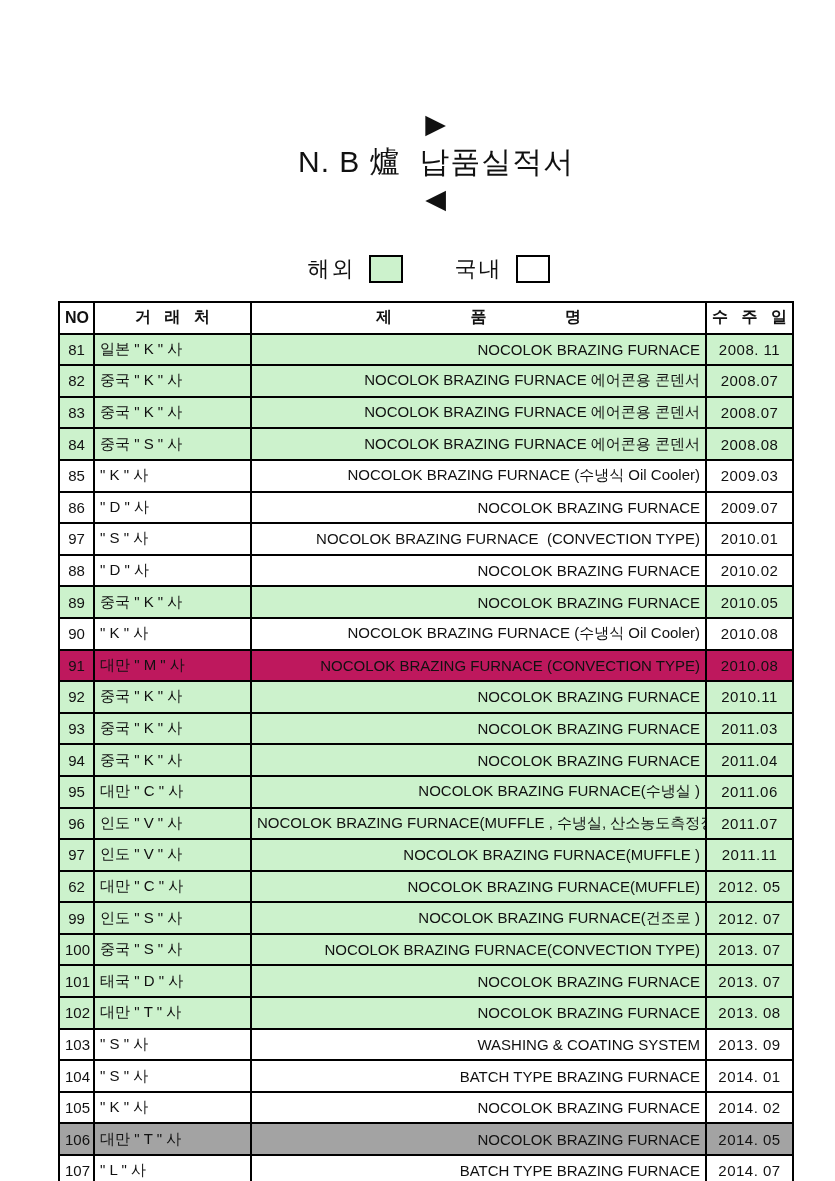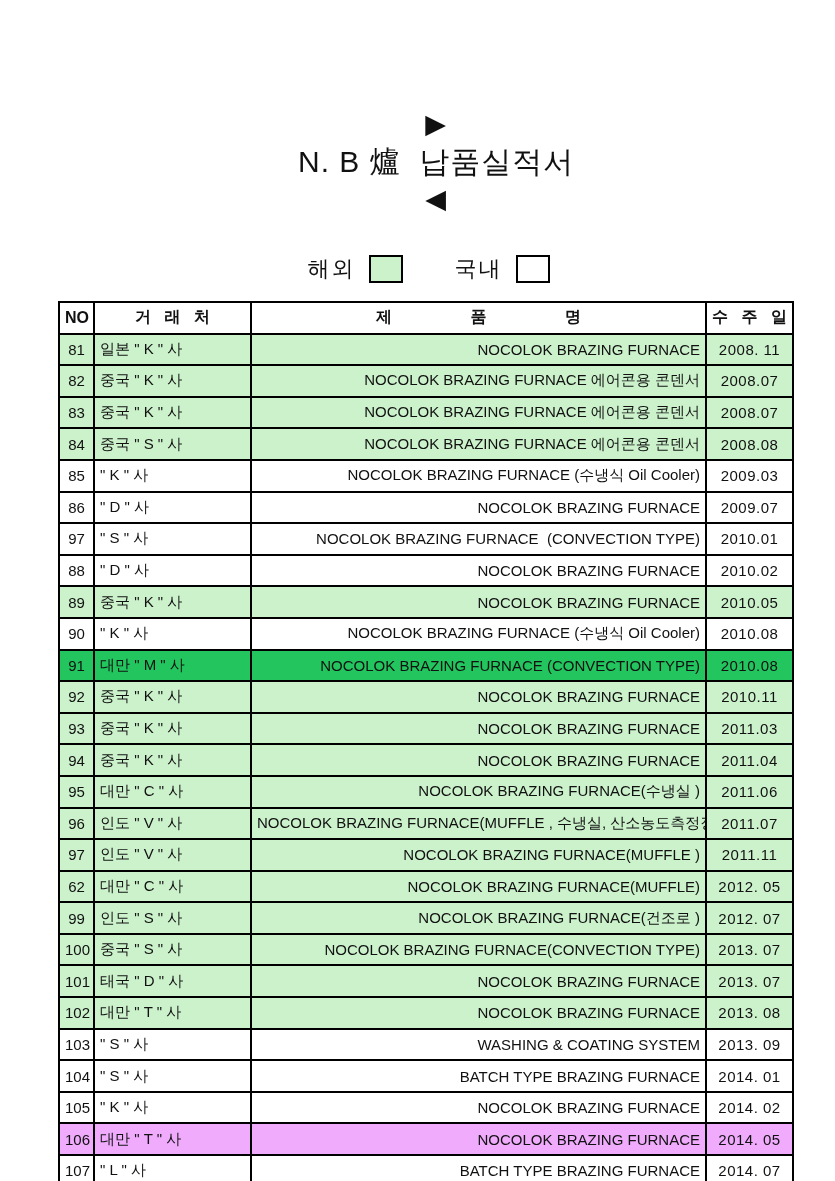--- a/index.html
+++ b/index.html
@@ -154,21 +154,21 @@
           <td class="c-client">중국 " K " 사</td>
           <td class="c-product">NOCOLOK BRAZING FURNACE</td>
           <td class="c-date">2010.05</td>
         </tr>
         <tr style="background: rgb(255, 255, 255);">
           <td class="c-no">90</td>
           <td class="c-client">" K " 사</td>
           <td class="c-product">NOCOLOK BRAZING FURNACE (수냉식 Oil Cooler)</td>
           <td class="c-date">2010.08</td>
         </tr>
-        <tr style="background: #22c55e;">
+        <tr style="background: #be185d;">
           <td class="c-no">91</td>
           <td class="c-client">대만 " M " 사</td>
           <td class="c-product">NOCOLOK BRAZING FURNACE (CONVECTION TYPE)</td>
           <td class="c-date">2010.08</td>
         </tr>
         <tr style="background: rgb(204, 242, 204); border-radius: 13px;">
           <td class="c-no">92</td>
           <td class="c-client">중국 " K " 사</td>
           <td class="c-product">NOCOLOK BRAZING FURNACE</td>
           <td class="c-date">2010.11</td>
@@ -244,21 +244,21 @@
           <td class="c-client">" S " 사</td>
           <td class="c-product">BATCH TYPE BRAZING FURNACE</td>
           <td class="c-date">2014. 01</td>
         </tr>
         <tr style="background: rgb(255, 255, 255);">
           <td class="c-no">105</td>
           <td class="c-client">" K " 사</td>
           <td class="c-product">NOCOLOK BRAZING FURNACE</td>
           <td class="c-date">2014. 02</td>
         </tr>
-        <tr style="background: #f0abfc;">
+        <tr style="background: #a3a3a3;">
           <td class="c-no">106</td>
           <td class="c-client">대만 " T " 사</td>
           <td class="c-product">NOCOLOK BRAZING FURNACE</td>
           <td class="c-date">2014. 05</td>
         </tr>
         <tr style="background: rgb(255, 255, 255);">
           <td class="c-no">107</td>
           <td class="c-client">" L " 사</td>
           <td class="c-product">BATCH TYPE BRAZING FURNACE</td>
           <td class="c-date">2014. 07</td>

